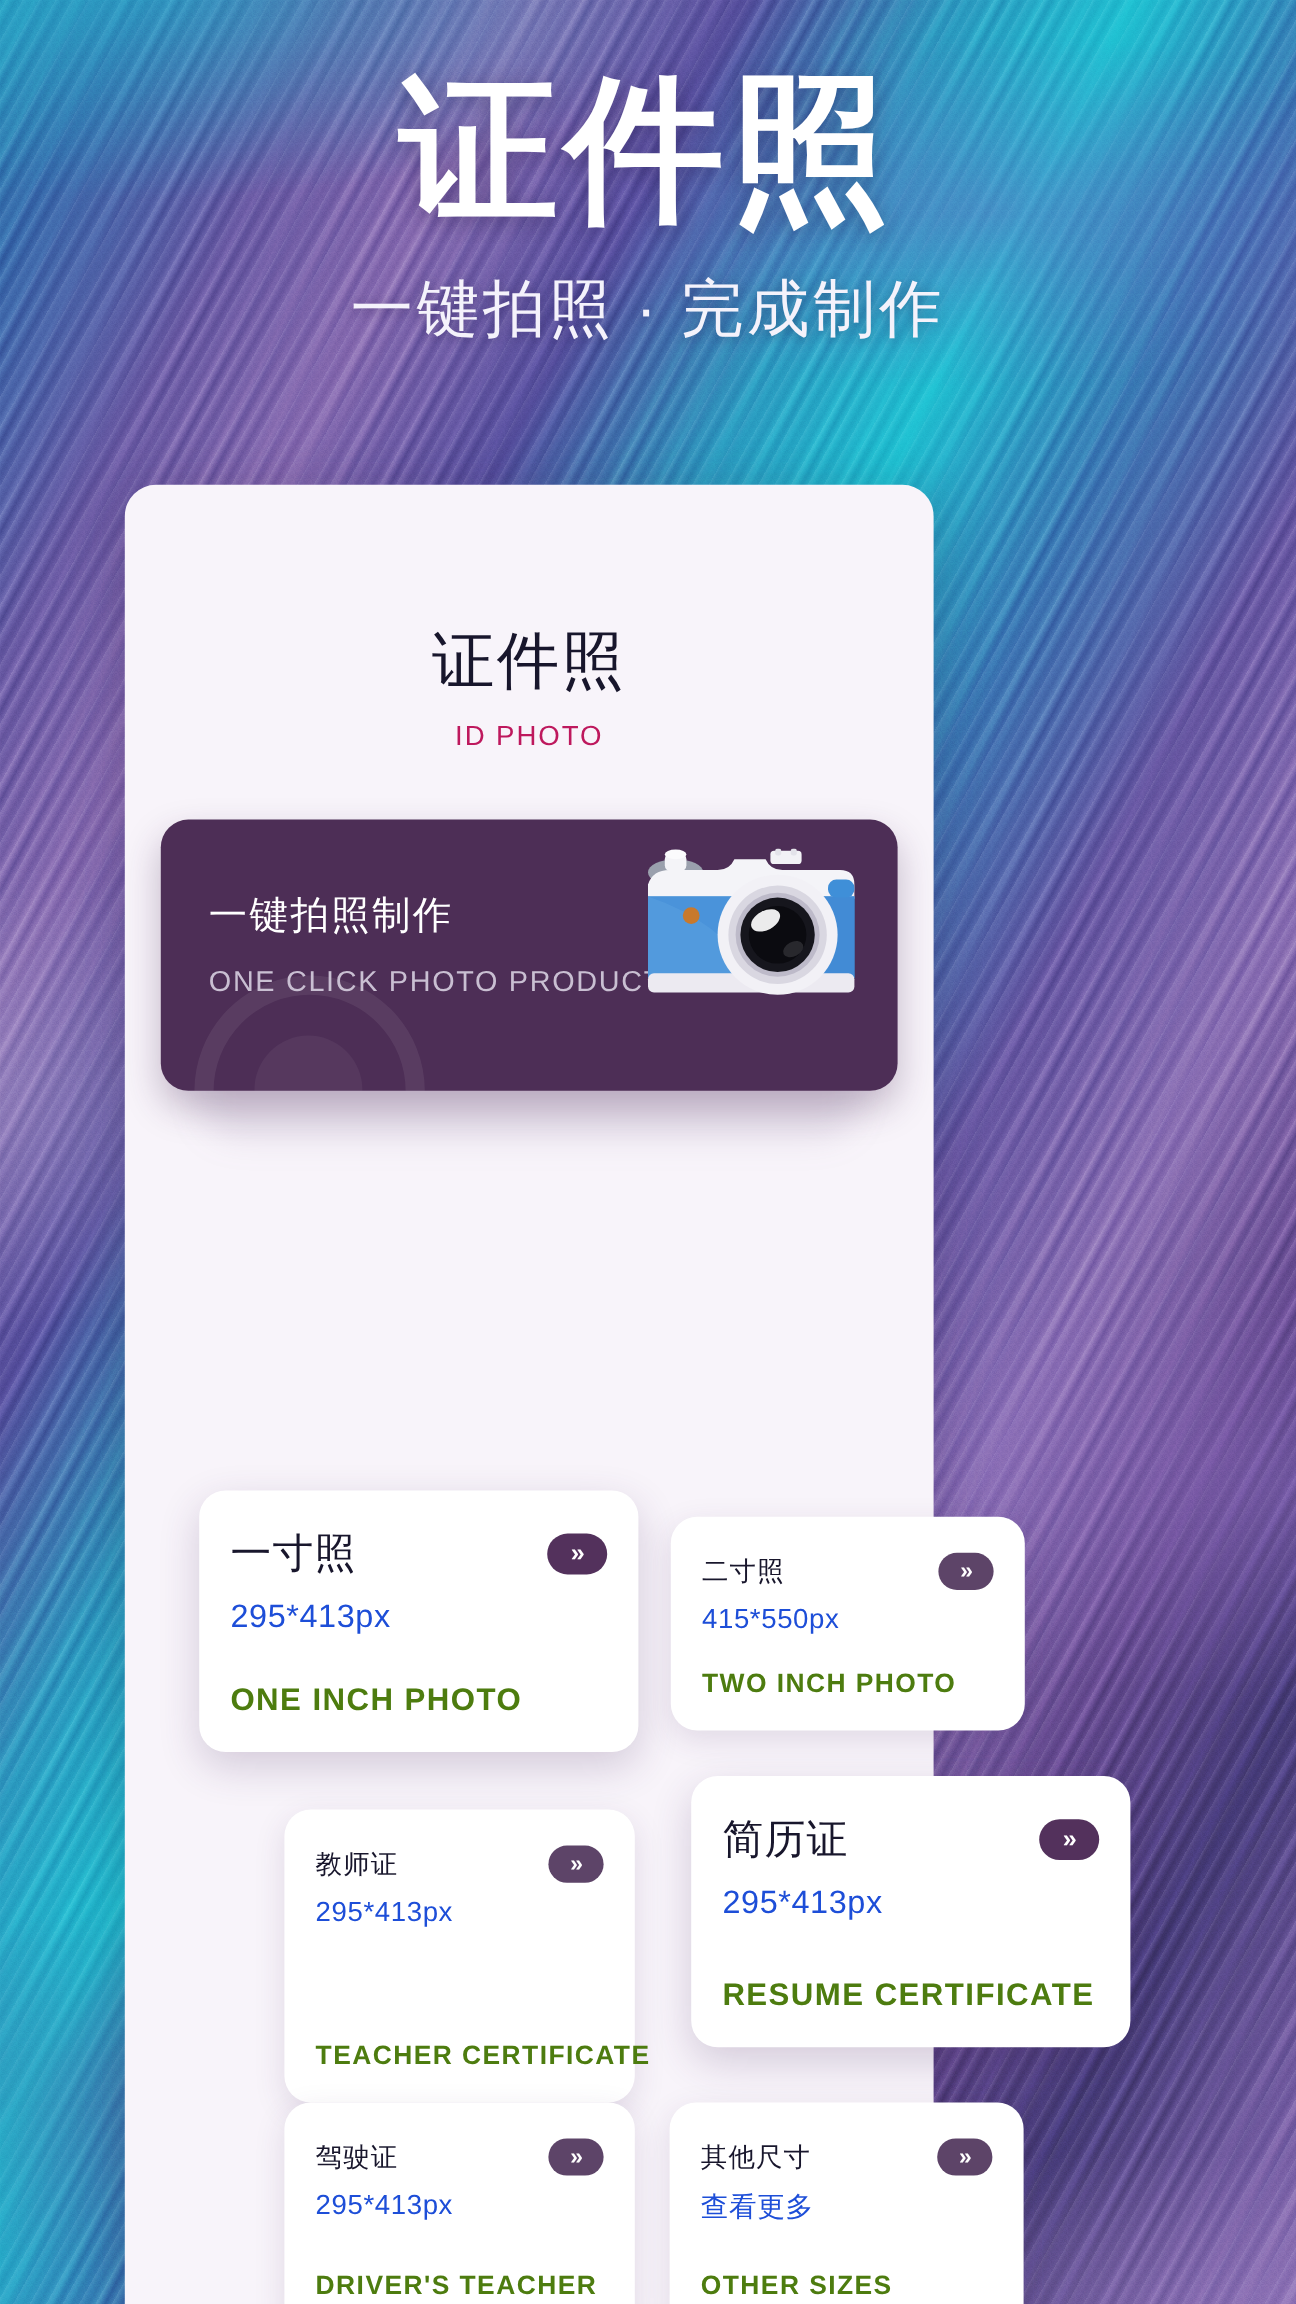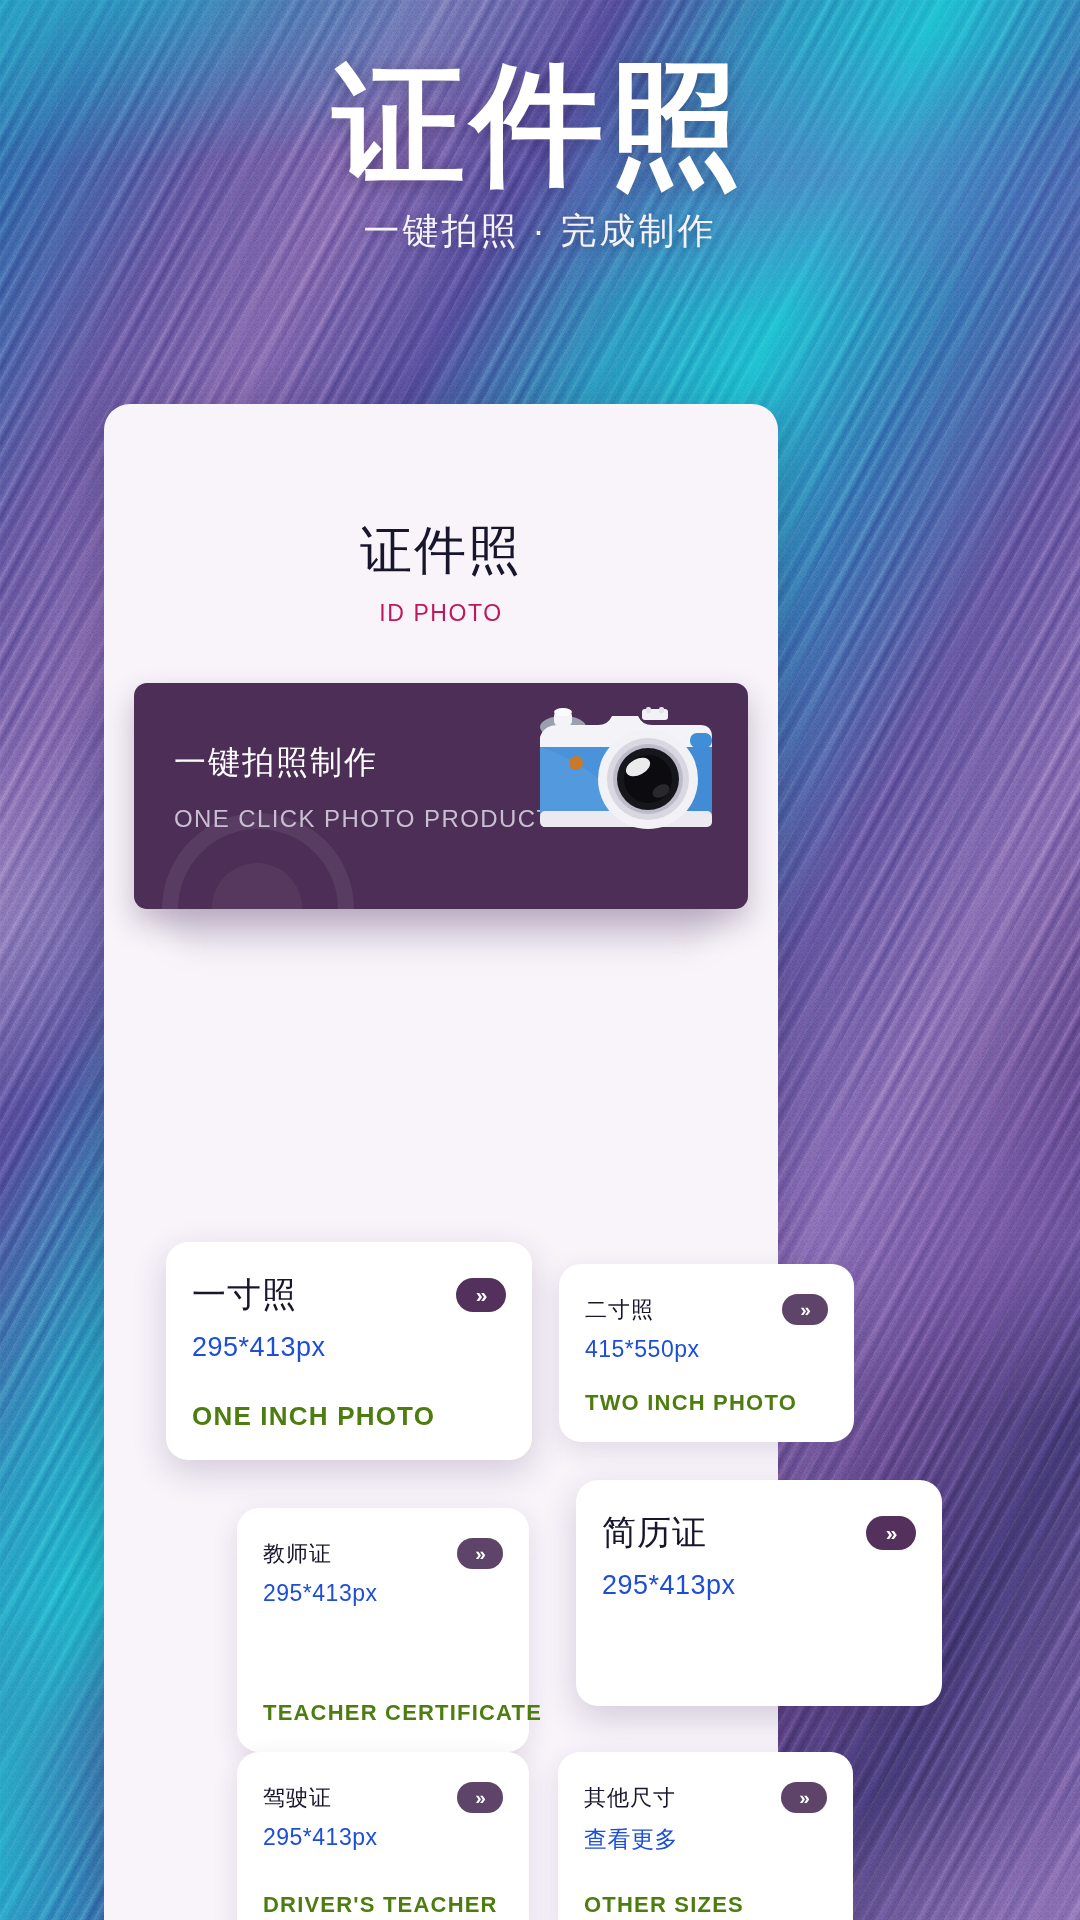--- a/index.html
+++ b/index.html
@@ -78,22 +78,22 @@
   }
   .title {
     font-size: 132px;
     line-height: 1.05;
     font-weight: 700;
     color: #ffffff;
     letter-spacing: 6px;
     text-shadow: 0 4px 18px rgba(30,20,60,.30);
   }
   .subtitle {
-    margin-top: 12px;
-    font-size: 36px;
+    margin-top: 28px;
+    font-size: 52px;
     font-weight: 400;
     color: #f4f2fb;
     letter-spacing: 3px;
     text-shadow: 0 2px 10px rgba(30,20,60,.35);
   }
 
   
   .panel {
     position: absolute;
     left: 104px;
@@ -126,21 +126,21 @@
     left: 34px; right: 34px;
     top: 34px; height: 230px;
     background: rgba(110,85,135,.14);
     border-radius: 30px;
     filter: blur(14px);
   }
   .banner {
     position: relative;
     height: 226px;
     background: #4d2e56;
-    border-radius: 13px;
+    border-radius: 23px;
     overflow: hidden;
     box-shadow: 0 14px 30px rgba(60,30,75,.28);
   }
   .banner-ring {
     position: absolute;
     left: 28px; bottom: -96px;
     width: 192px; height: 192px;
     border-radius: 50%;
     border: 16px solid rgba(255,255,255,.07);
   }
@@ -350,20 +350,21 @@
         <div class="card-px">295*413px</div>
         <div class="card-en">TEACHER CERTIFICATE</div>
       </div>
 
       <div class="card big" id="card-3">
         <div class="card-toprow">
           <div class="card-cn">简历证</div>
           <div class="badge">»</div>
         </div>
         <div class="card-px">295*413px</div>
+        <div class="card-en">RESUME CERTIFICATE</div>
       </div>
     </div>
 
     <div class="row">
       <div class="card small" id="card-4">
         <div class="card-toprow">
           <div class="card-cn">驾驶证</div>
           <div class="badge">»</div>
         </div>
         <div class="card-px">295*413px</div>

